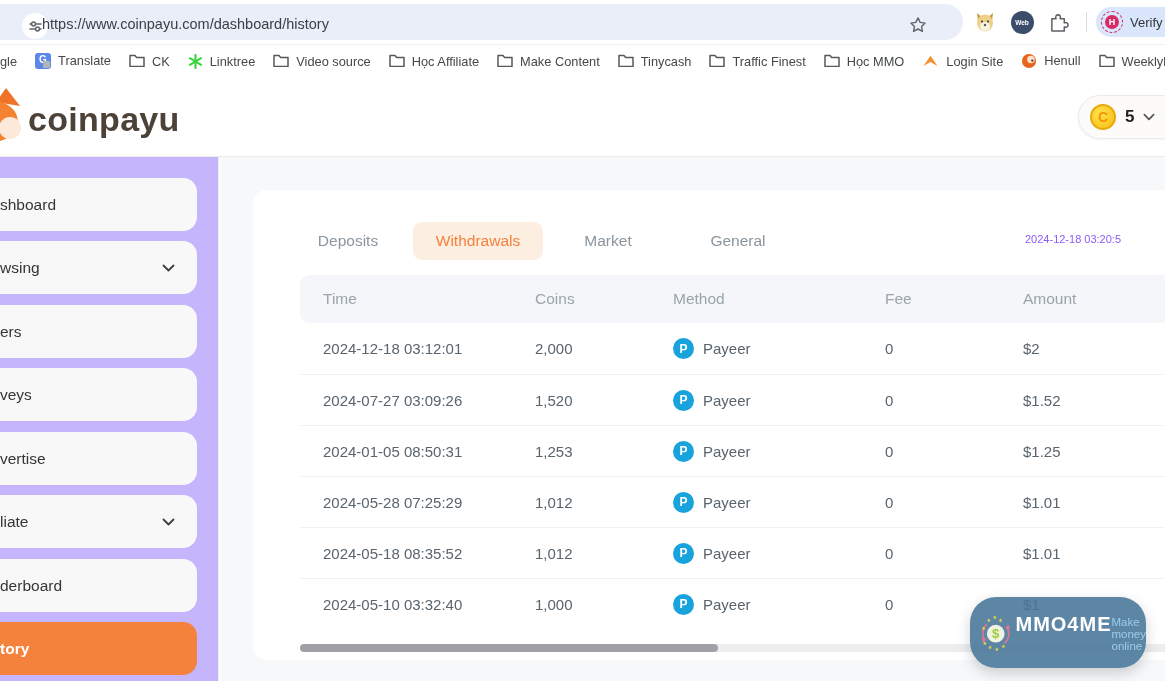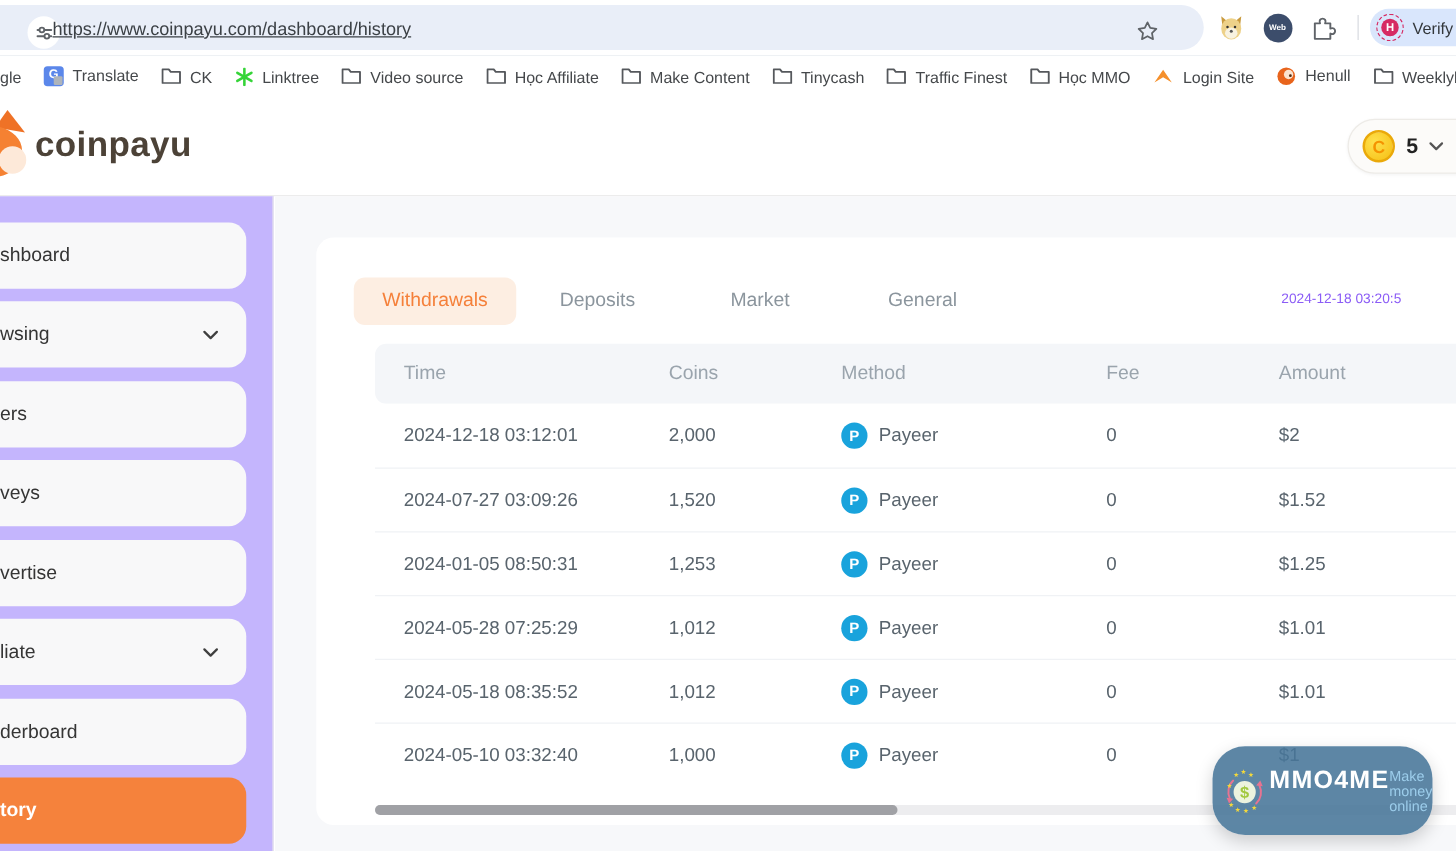--- a/index.html
+++ b/index.html
@@ -4,21 +4,21 @@
 <style>
   html,body{margin:0;padding:0;}
   #screen{position:relative;width:1165px;height:681px;background:#fff;overflow:hidden;
           font-family:"Liberation Sans",sans-serif;-webkit-font-smoothing:antialiased;}
 
   
   .topbar{position:absolute;left:0;top:0;width:1165px;height:44px;background:#fff;border-bottom:1px solid #eef1f4;}
   .omnibox{position:absolute;left:-18px;top:4px;width:981px;height:36px;border-radius:18px;background:#e9eef8;}
   .site-info{position:absolute;left:40px;top:9px;width:26px;height:26px;border-radius:50%;background:#fff;
              display:flex;align-items:center;justify-content:center;}
-  .url{position:absolute;left:60px;top:12px;font-size:14.5px;color:#3b4045;white-space:nowrap;text-decoration:underline;}
+  .url{position:absolute;left:60px;top:12px;font-size:14.5px;color:#3b4045;white-space:nowrap;}
   .star-btn{position:absolute;left:926px;top:11px;width:22px;height:22px;}
   .ext{position:absolute;top:10px;width:24px;height:24px;display:flex;align-items:center;justify-content:center;}
   .ext-web-circle{width:23px;height:23px;border-radius:50%;background:#3c4d6b;color:#fff;font-size:6.5px;
                   display:flex;align-items:center;justify-content:center;font-weight:700;}
   .topbar-sep{position:absolute;left:1086px;top:12px;width:1px;height:20px;background:#d9dce1;}
   .verify-chip{position:absolute;left:1096px;top:7px;width:95px;height:30px;border-radius:15px;background:#d9e6fc;
                display:flex;align-items:center;gap:7px;padding-left:5px;box-sizing:border-box;}
   .vbadge{width:22px;height:22px;border-radius:50%;border:1.5px dashed #d62a63;display:flex;align-items:center;justify-content:center;box-sizing:border-box;}
   .vbadge-inner{width:14px;height:14px;border-radius:50%;background:#d62a63;color:#fff;font-size:9px;font-weight:700;
                 display:flex;align-items:center;justify-content:center;}
@@ -27,21 +27,21 @@
   
   .bmbar{position:absolute;left:0;top:45px;width:1165px;height:32px;background:#fff;display:flex;align-items:center;}
   .bm{display:flex;gap:7px;font-size:12.8px;color:#45484b;margin-right:18px;white-space:nowrap;cursor:default;}
   .gt{width:16px;height:16px;border-radius:3px;background:#5b87ea;position:relative;}
   .gt-g{color:#fff;font-size:10px;font-weight:700;position:absolute;left:4px;top:1px;}
   .gt-sub{position:absolute;right:1px;bottom:1px;width:7px;height:7px;background:#aeb4bb;border-radius:1px;}
 
   
   .siteheader{position:absolute;left:0;top:78px;width:1165px;height:78px;background:#fff;border-bottom:1px solid #ececec;}
   .foxlogo{position:absolute;left:-28px;top:10px;}
-  .brand{position:absolute;left:28px;top:22px;font-size:28px;font-weight:800;color:#4c4237;letter-spacing:.3px;}
+  .brand{position:absolute;left:28px;top:22px;font-size:34px;font-weight:800;color:#4c4237;letter-spacing:.3px;}
   .coinpill{position:absolute;left:1078px;top:17px;width:112px;height:44px;border-radius:22px;background:#fcfbf9;
             border:1px solid #edebe7;box-shadow:0 1px 3px rgba(0,0,0,.05);display:flex;align-items:center;gap:9px;
             padding-left:11px;box-sizing:border-box;}
   .coin{width:26px;height:26px;border-radius:50%;background:radial-gradient(circle at 35% 35%,#ffe14d,#f6be12);
         border:2px solid #eaa90a;color:#f59300;font-weight:800;font-size:14px;display:flex;align-items:center;justify-content:center;box-sizing:border-box;}
   .balance{font-size:17px;font-weight:700;color:#222;}
 
   
   .sidebar{position:absolute;left:0;top:157px;width:219px;height:524px;background:#c4b5fd;border-right:1px solid #ececec;box-sizing:border-box;}
   .side-item{position:absolute;left:-62px;width:259px;height:53px;border-radius:14px;background:#f8f8f9;
@@ -282,22 +282,22 @@
     </div>
     <div class="side-item active">
       <span>tory</span>
     </div>
   </div>
 
   <div class="main">
     <div class="card">
 
       <div class="tabs">
+        <div class="tab">Deposits</div>
         <div class="tab active">Withdrawals</div>
-        <div class="tab">Deposits</div>
         <div class="tab">Market</div>
         <div class="tab">General</div>
       </div>
 
       <div class="timestamp">2024-12-18 03:20:5</div>
 
       <div class="table">
         <div class="thead">
           <span>Time</span>
           <span>Coins</span>

